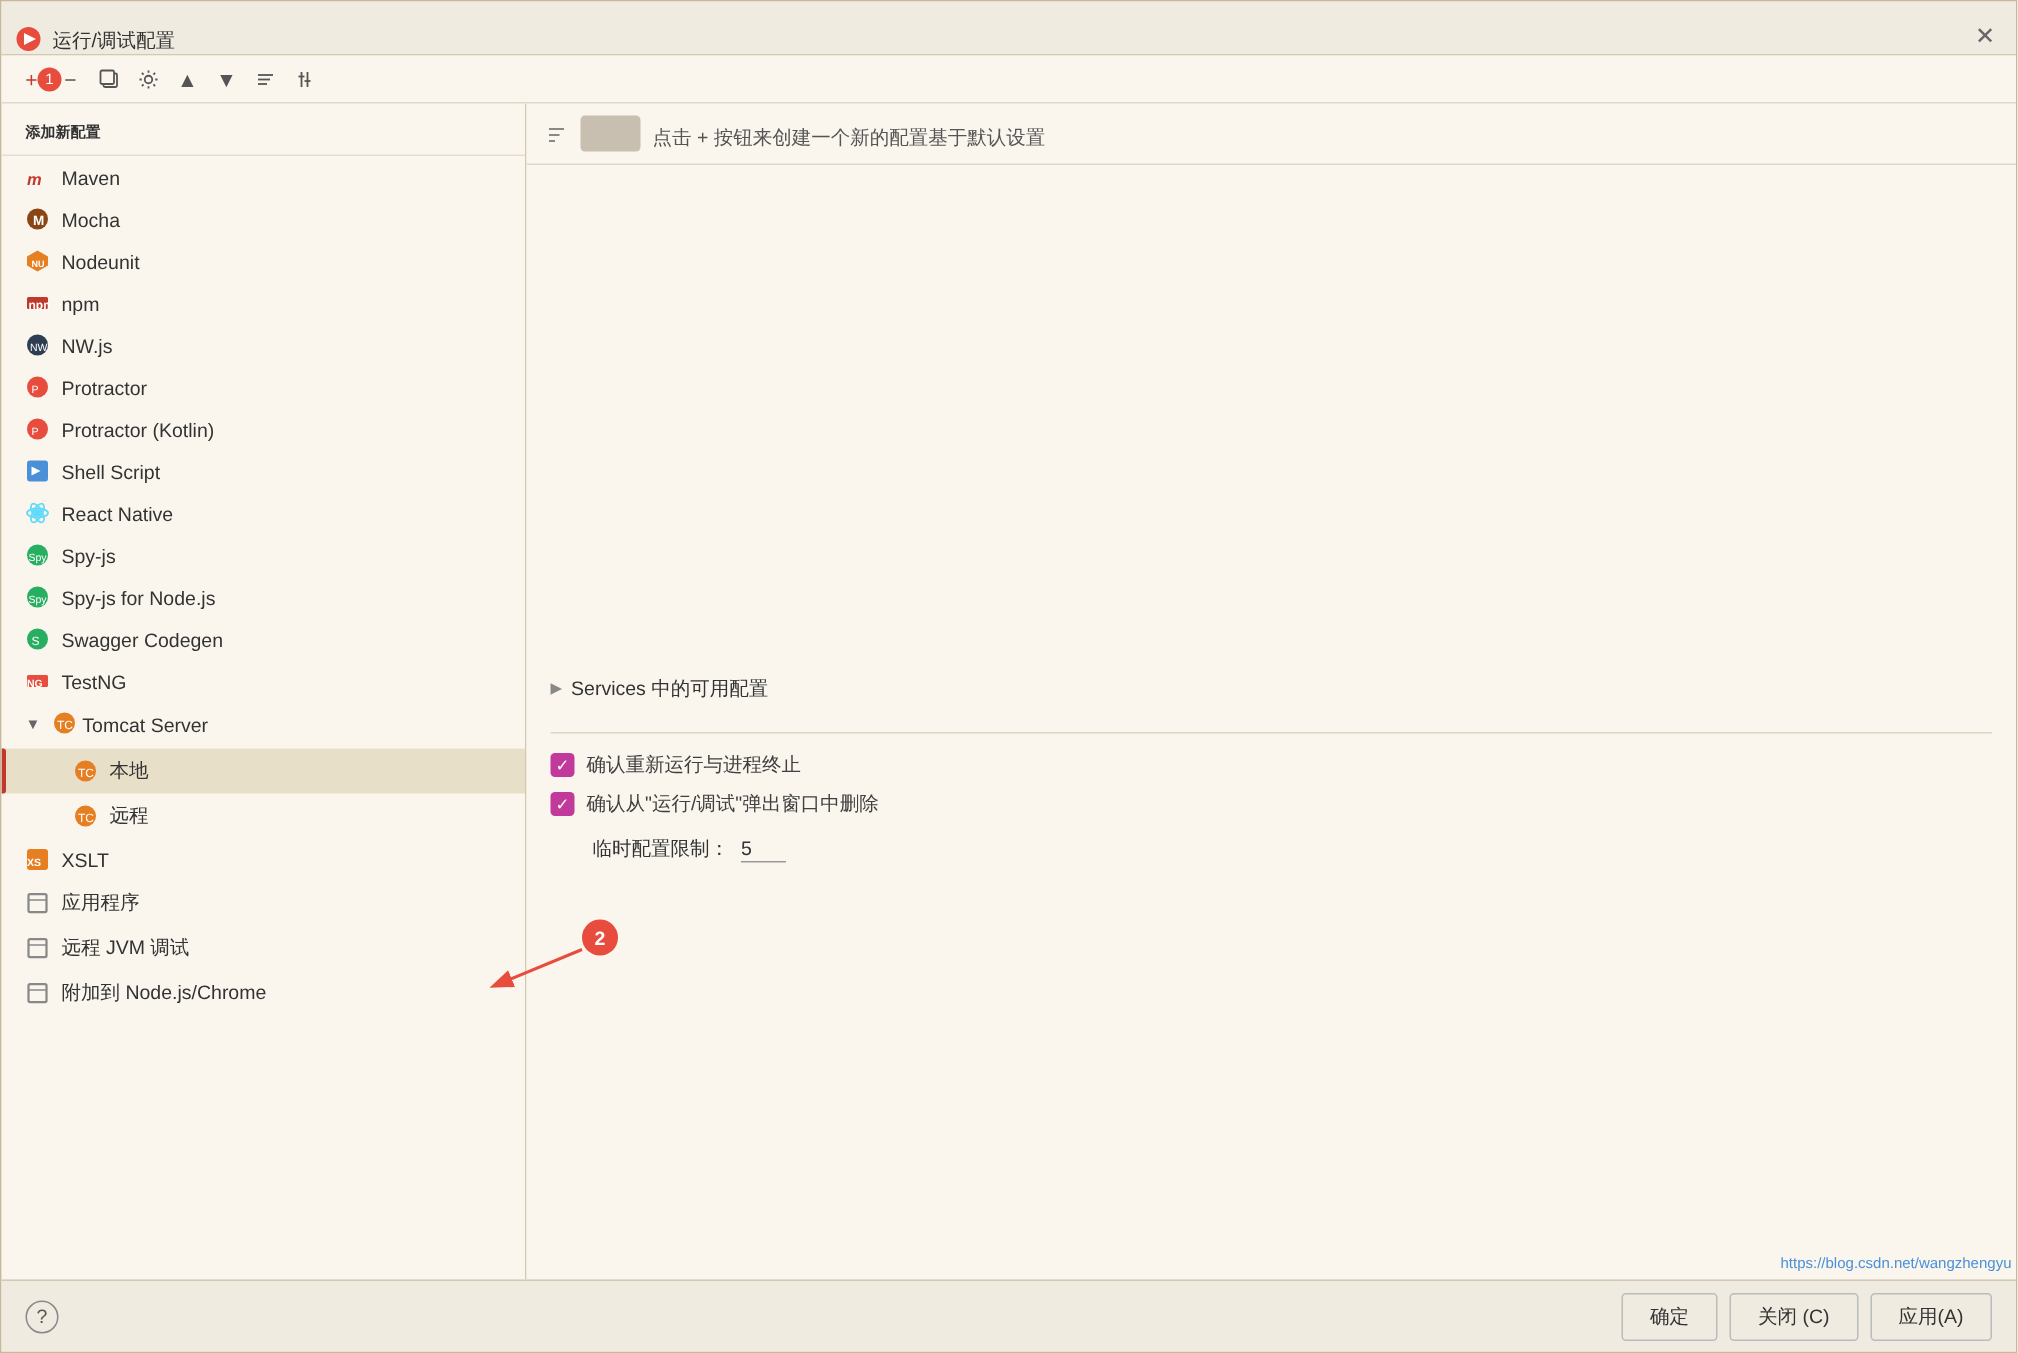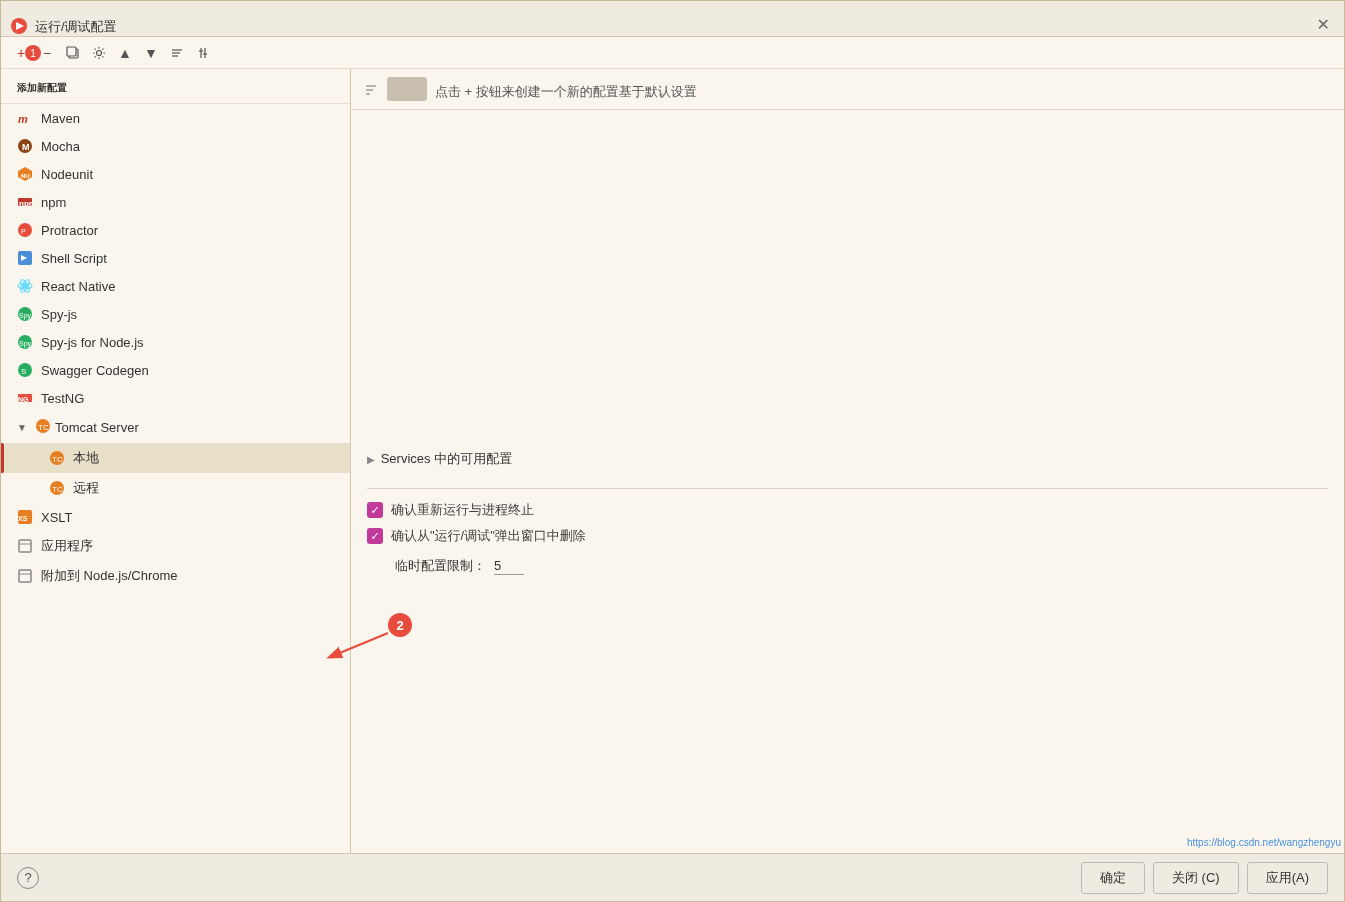--- a/index.html
+++ b/index.html
@@ -400,31 +400,49 @@
         <div class="list-item">
           <div class="item-icon">
             <svg width="16" height="16" viewBox="0 0 16 16">
               <rect x="1" y="4" width="14" height="8" fill="#c0392b" rx="1"></rect>
               <text x="2" y="12" font-family="Arial" font-size="8" fill="white" font-weight="bold">npm</text>
             </svg>
           </div>
           <span>npm</span>
         </div>
 
+        <div class="list-item">
+          <div class="item-icon">
+            <svg width="16" height="16" viewBox="0 0 16 16">
+              <circle cx="8" cy="8" r="7" fill="#2c3e50"></circle>
+              <text x="3" y="12" font-family="Arial" font-size="7" fill="white">NW</text>
+            </svg>
+          </div>
+          <span>NW.js</span>
+        </div>
 
         <div class="list-item">
           <div class="item-icon">
             <svg width="16" height="16" viewBox="0 0 16 16">
               <circle cx="8" cy="8" r="7" fill="#e74c3c"></circle>
               <text x="4" y="12" font-family="Arial" font-size="7" fill="white">P</text>
             </svg>
           </div>
           <span>Protractor</span>
         </div>
 
+        <div class="list-item">
+          <div class="item-icon">
+            <svg width="16" height="16" viewBox="0 0 16 16">
+              <circle cx="8" cy="8" r="7" fill="#e74c3c"></circle>
+              <text x="4" y="12" font-family="Arial" font-size="7" fill="white">P</text>
+            </svg>
+          </div>
+          <span>Protractor (Kotlin)</span>
+        </div>
 
         <div class="list-item">
           <div class="item-icon">
             <svg width="16" height="16" viewBox="0 0 16 16">
               <rect x="1" y="1" width="14" height="14" rx="2" fill="#4a90d9"></rect>
               <polygon points="4,5 10,8 4,11" fill="white"></polygon>
             </svg>
           </div>
           <span>Shell Script</span>
         </div>
@@ -526,20 +544,29 @@
         <div class="list-item">
           <div class="item-icon">
             <svg width="16" height="16" viewBox="0 0 16 16">
               <rect x="2" y="2" width="12" height="12" rx="1" fill="none" stroke="#888" stroke-width="1.5"></rect>
               <line x1="2" y1="6" x2="14" y2="6" stroke="#888" stroke-width="1"></line>
             </svg>
           </div>
           <span>应用程序</span>
         </div>
 
+        <div class="list-item">
+          <div class="item-icon">
+            <svg width="16" height="16" viewBox="0 0 16 16">
+              <rect x="2" y="2" width="12" height="12" rx="1" fill="none" stroke="#888" stroke-width="1.5"></rect>
+              <line x1="2" y1="6" x2="14" y2="6" stroke="#888" stroke-width="1"></line>
+            </svg>
+          </div>
+          <span>远程 JVM 调试</span>
+        </div>
 
         <div class="list-item">
           <div class="item-icon">
             <svg width="16" height="16" viewBox="0 0 16 16">
               <rect x="2" y="2" width="12" height="12" rx="1" fill="none" stroke="#888" stroke-width="1.5"></rect>
               <line x1="2" y1="6" x2="14" y2="6" stroke="#888" stroke-width="1"></line>
             </svg>
           </div>
           <span>附加到 Node.js/Chrome</span>
         </div>

